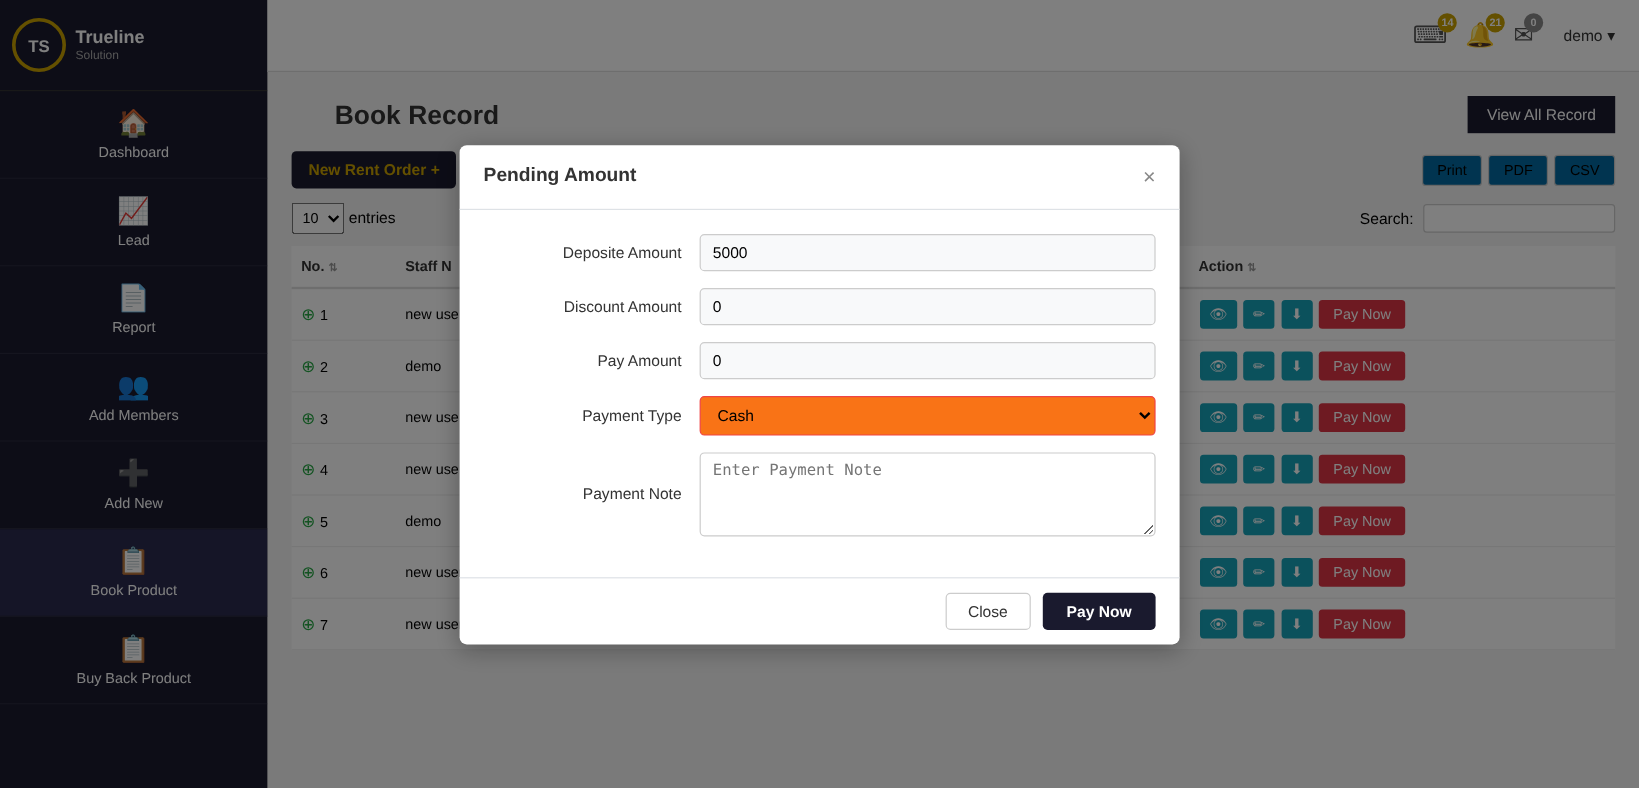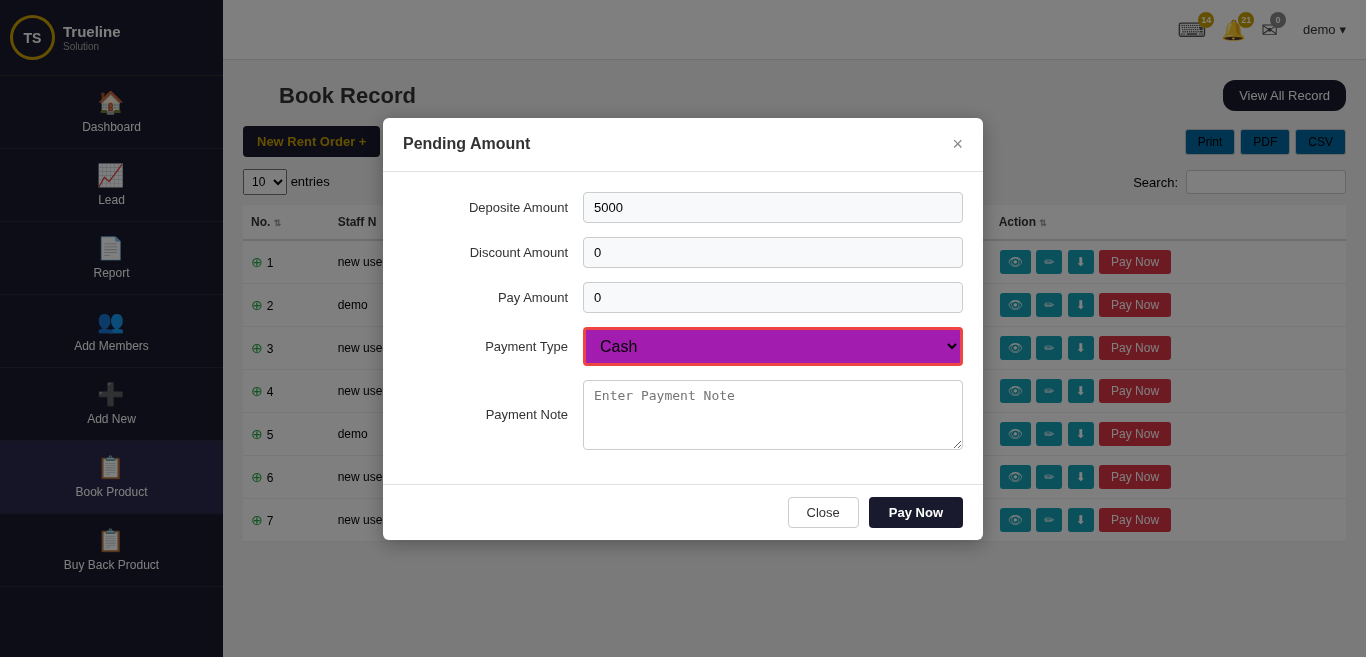--- a/index.html
+++ b/index.html
@@ -107,21 +107,21 @@
       align-items: center;
       justify-content: space-between;
       margin-bottom: 15px;
     }
     .page-title { font-size: 22px; font-weight: bold; color: #333; margin-left: 36px; }
     .btn-view-all {
       background: #1a1a2e;
       color: #fff;
       padding: 8px 16px;
       border: none;
-      border-radius: 12px;
+      border-radius: 0;
       cursor: pointer;
       font-size: 13px;
     }
 
     .toolbar {
       display: flex;
       align-items: center;
       justify-content: space-between;
       margin-bottom: 12px;
     }
@@ -225,25 +225,25 @@
       flex: 1;
       border: 1px solid #ccc;
       border-radius: 4px;
       padding: 7px 10px;
       font-size: 13px;
       background: #f8f9fa;
       outline: none;
     }
     .form-select {
       flex: 1;
-      border: 3px solid #ef4444;
+      border: 1px solid #ef4444;
       border-radius: 4px;
       padding: 7px 10px;
-      font-size: 16px;
-      background: #a21caf;
+      font-size: 13px;
+      background: #f97316;
       outline: none;
     }
     .form-textarea {
       flex: 1;
       border: 1px solid #ccc;
       border-radius: 4px;
       padding: 7px 10px;
       font-size: 13px;
       resize: vertical;
       min-height: 70px;

